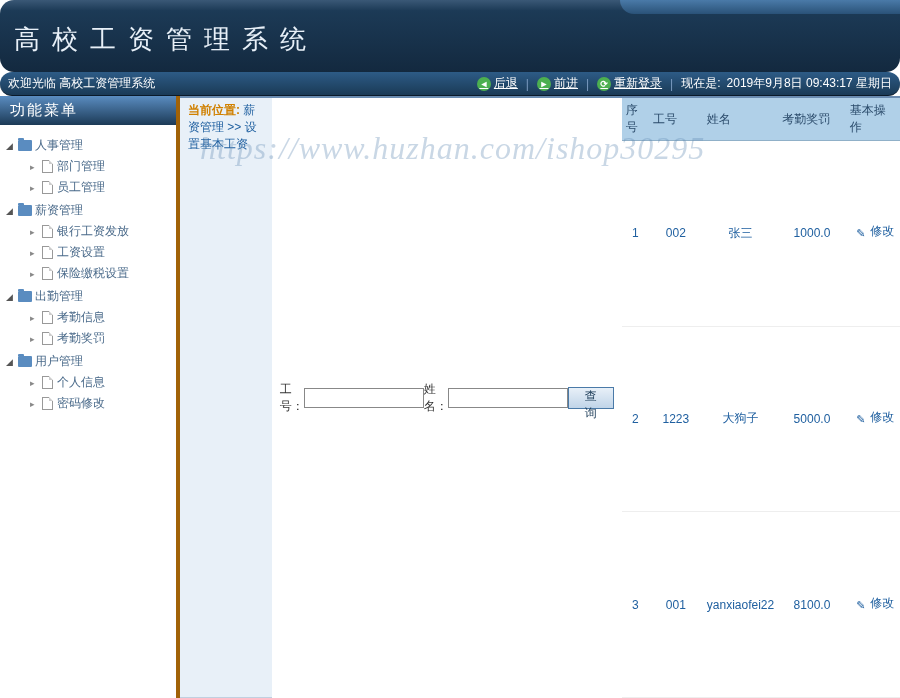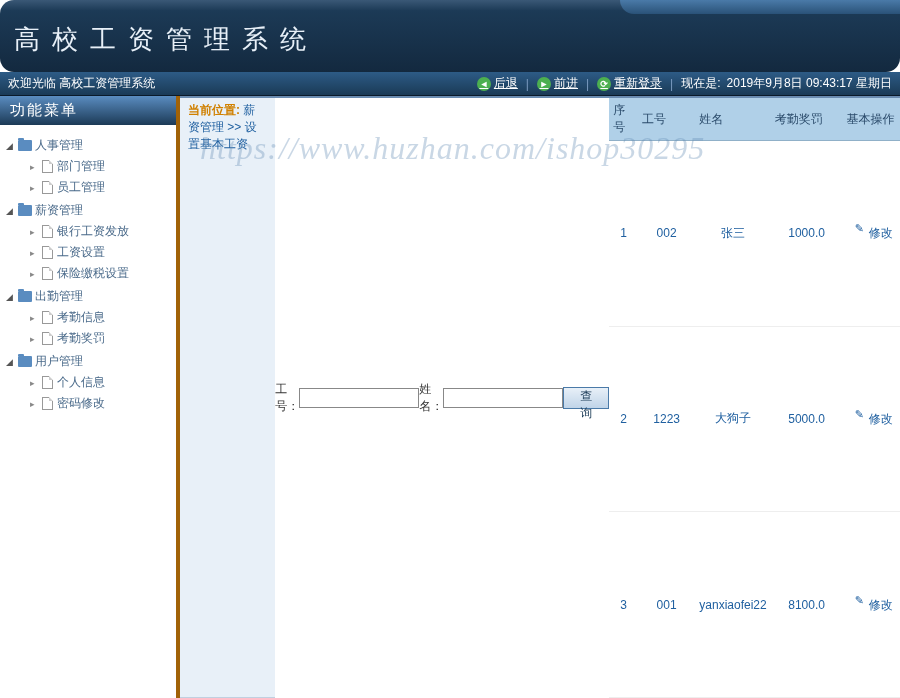--- a/index.html
+++ b/index.html
@@ -36,20 +36,21 @@
     }
     .topbar {
       height: 24px;
       background: linear-gradient(to bottom, #2d5b86, #1a3a56);
       display: flex;
       align-items: center;
       color: #fff;
       padding: 0 8px;
       font-size: 12px;
       border-bottom: 1px solid #0a1a2a;
+      border-radius: 12px;
     }
     .topbar-left { flex: 1; }
     .topbar-right { display: flex; align-items: center; gap: 6px; }
     .topbar-btn {
       display: inline-flex;
       align-items: center;
       gap: 3px;
       cursor: pointer;
       text-decoration: underline;
     }
@@ -152,21 +153,21 @@
     .breadcrumb {
       background: #e8f0f8;
       border-bottom: 1px solid #c0d0e0;
       padding: 4px 8px;
       font-size: 12px;
       color: #333;
     }
     .breadcrumb .bc-label { color: #d08000; font-weight: bold; }
     .breadcrumb .bc-link { color: #2060a0; }
     .search-row {
-      padding: 10px 0;
+      padding: 10px 8px;
       display: flex;
       align-items: center;
       gap: 0;
       color: #333;
     }
     .search-row input[type=text] {
       width: 120px;
       height: 20px;
       border: 1px solid #888;
       padding: 0 4px;
@@ -197,21 +198,21 @@
     table.grid tbody td {
       padding: 4px;
       text-align: center;
       color: #2060a0;
       border-bottom: 1px solid #eee;
     }
     .edit-link {
       color: #2060a0;
       cursor: pointer;
       display: inline-flex;
-      align-items: flex-start;
+      align-items: flex-end;
       gap: 9px;
     }
     .pencil-icon {
       width: 10px; height: 10px;
       display: inline-block;
       position: relative;
     }
     .pencil-icon::before {
       content: "✎";
       color: #2060a0;

